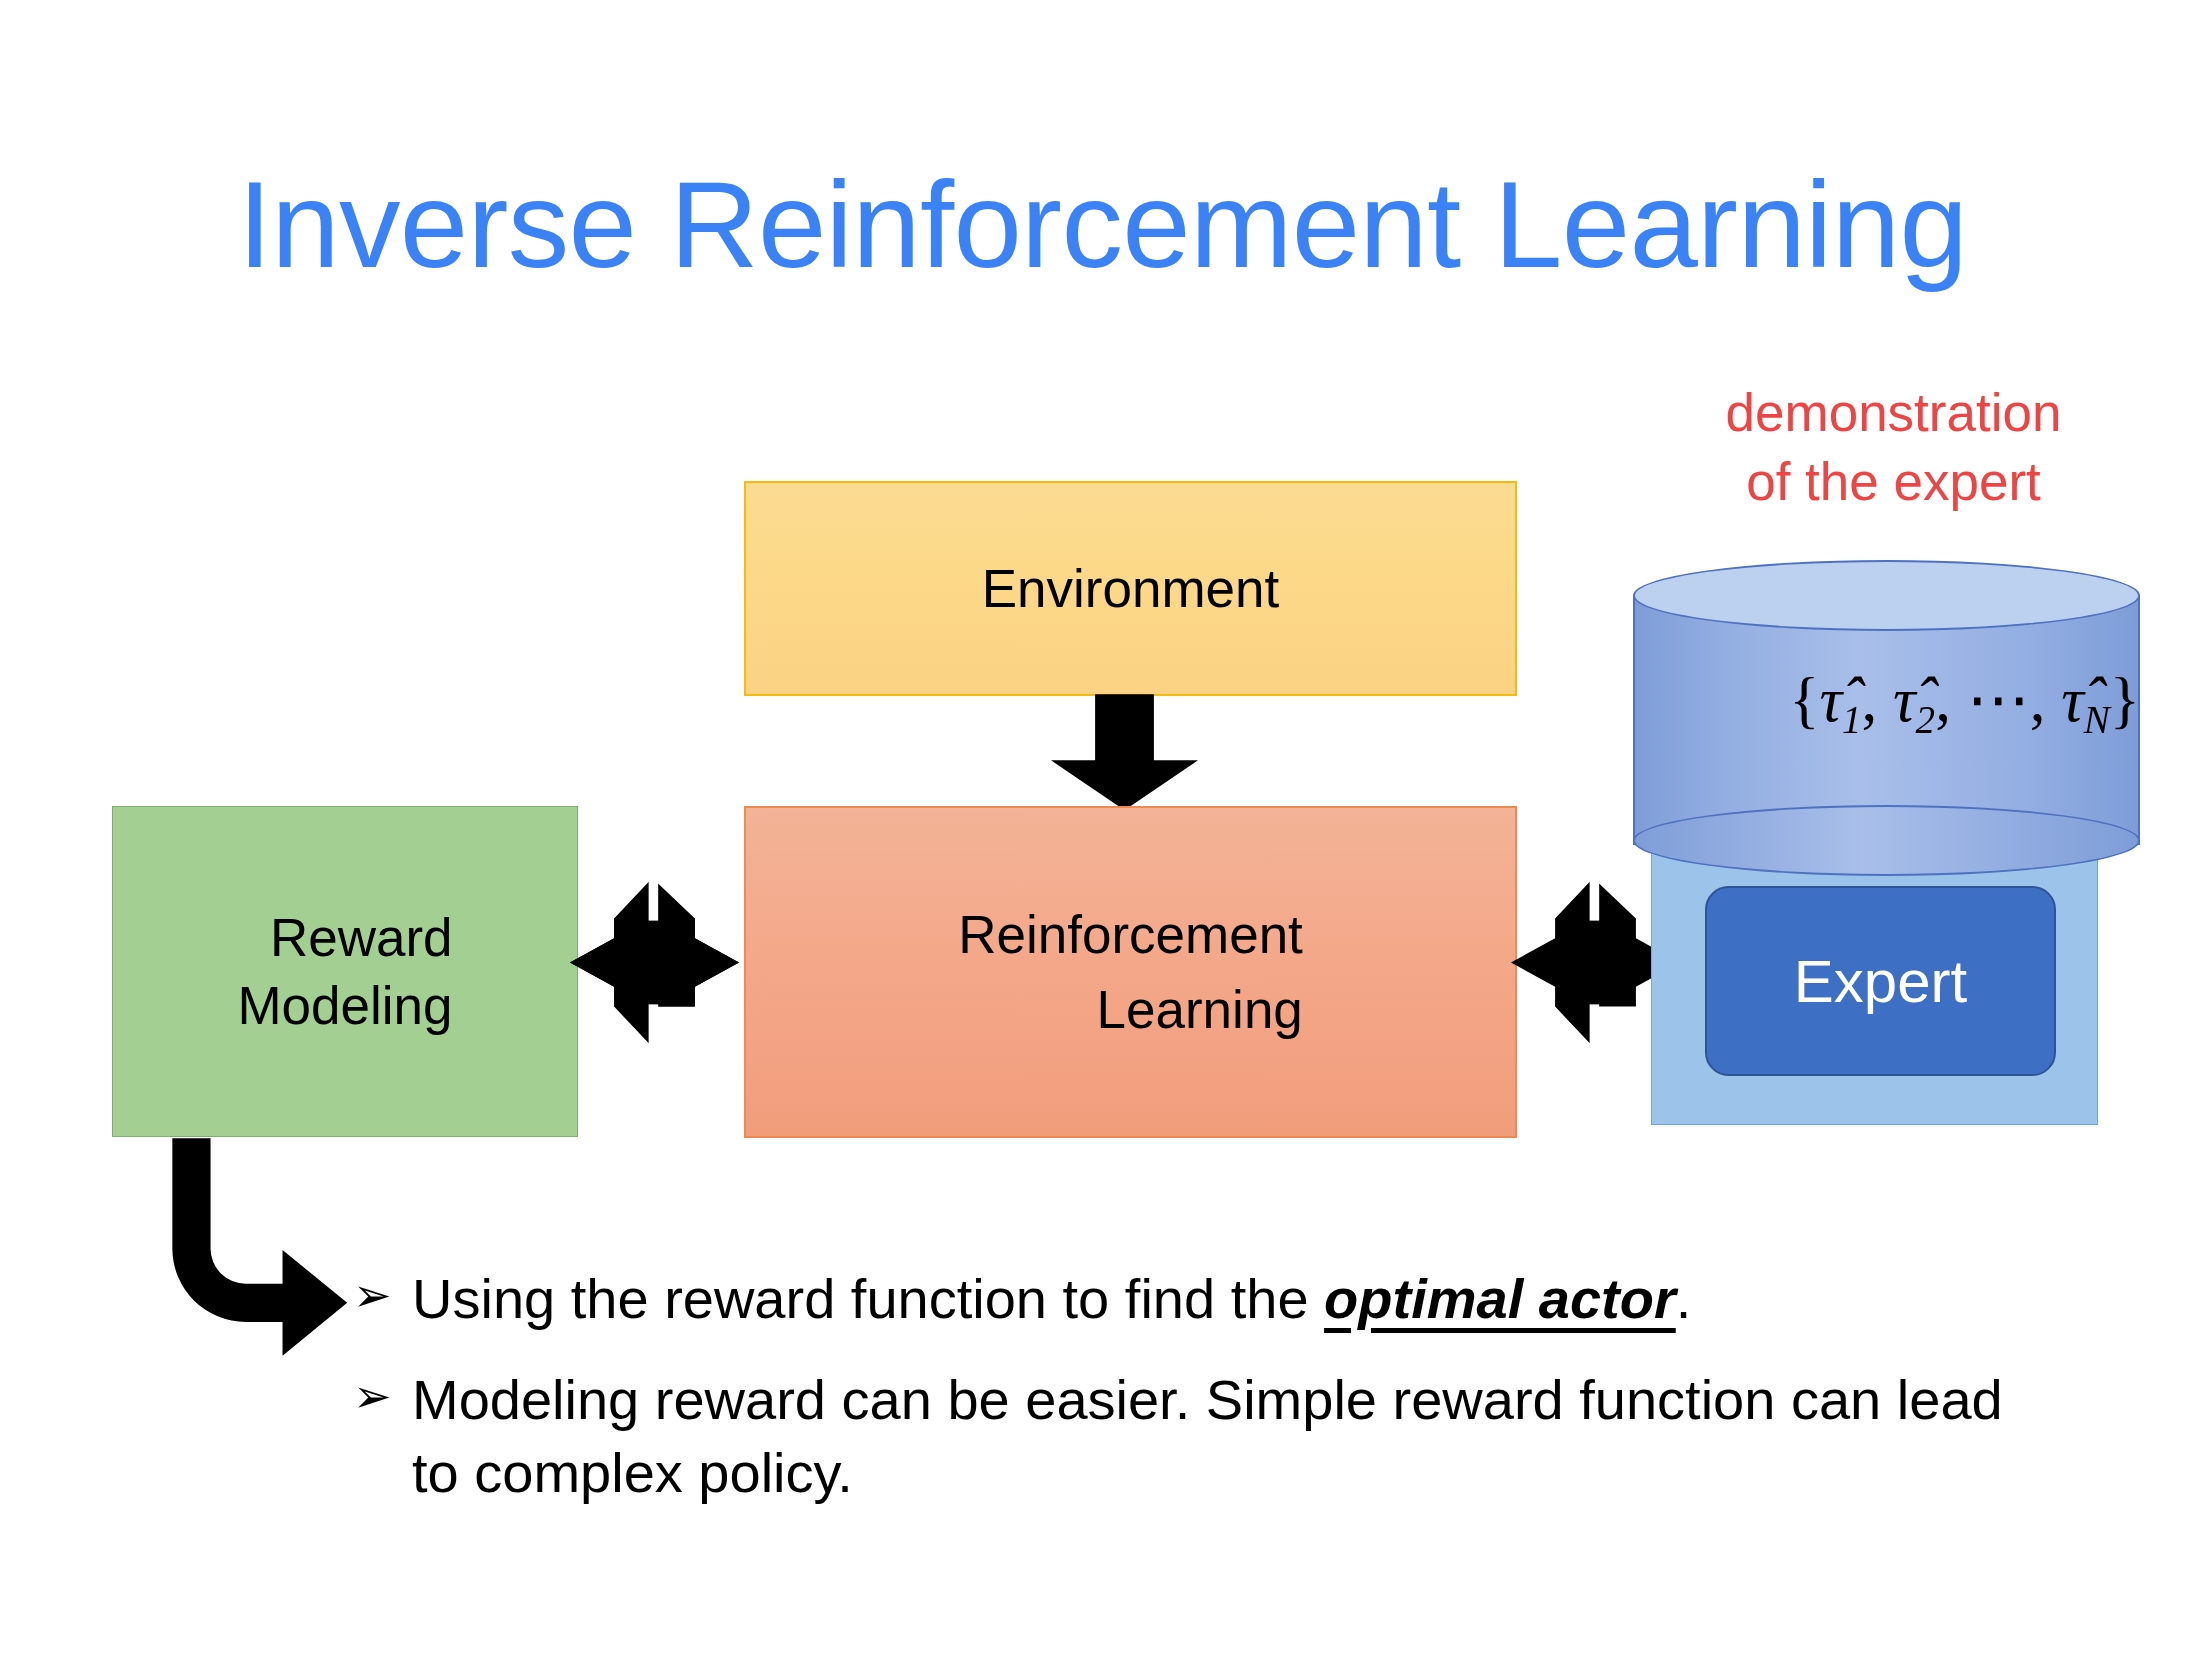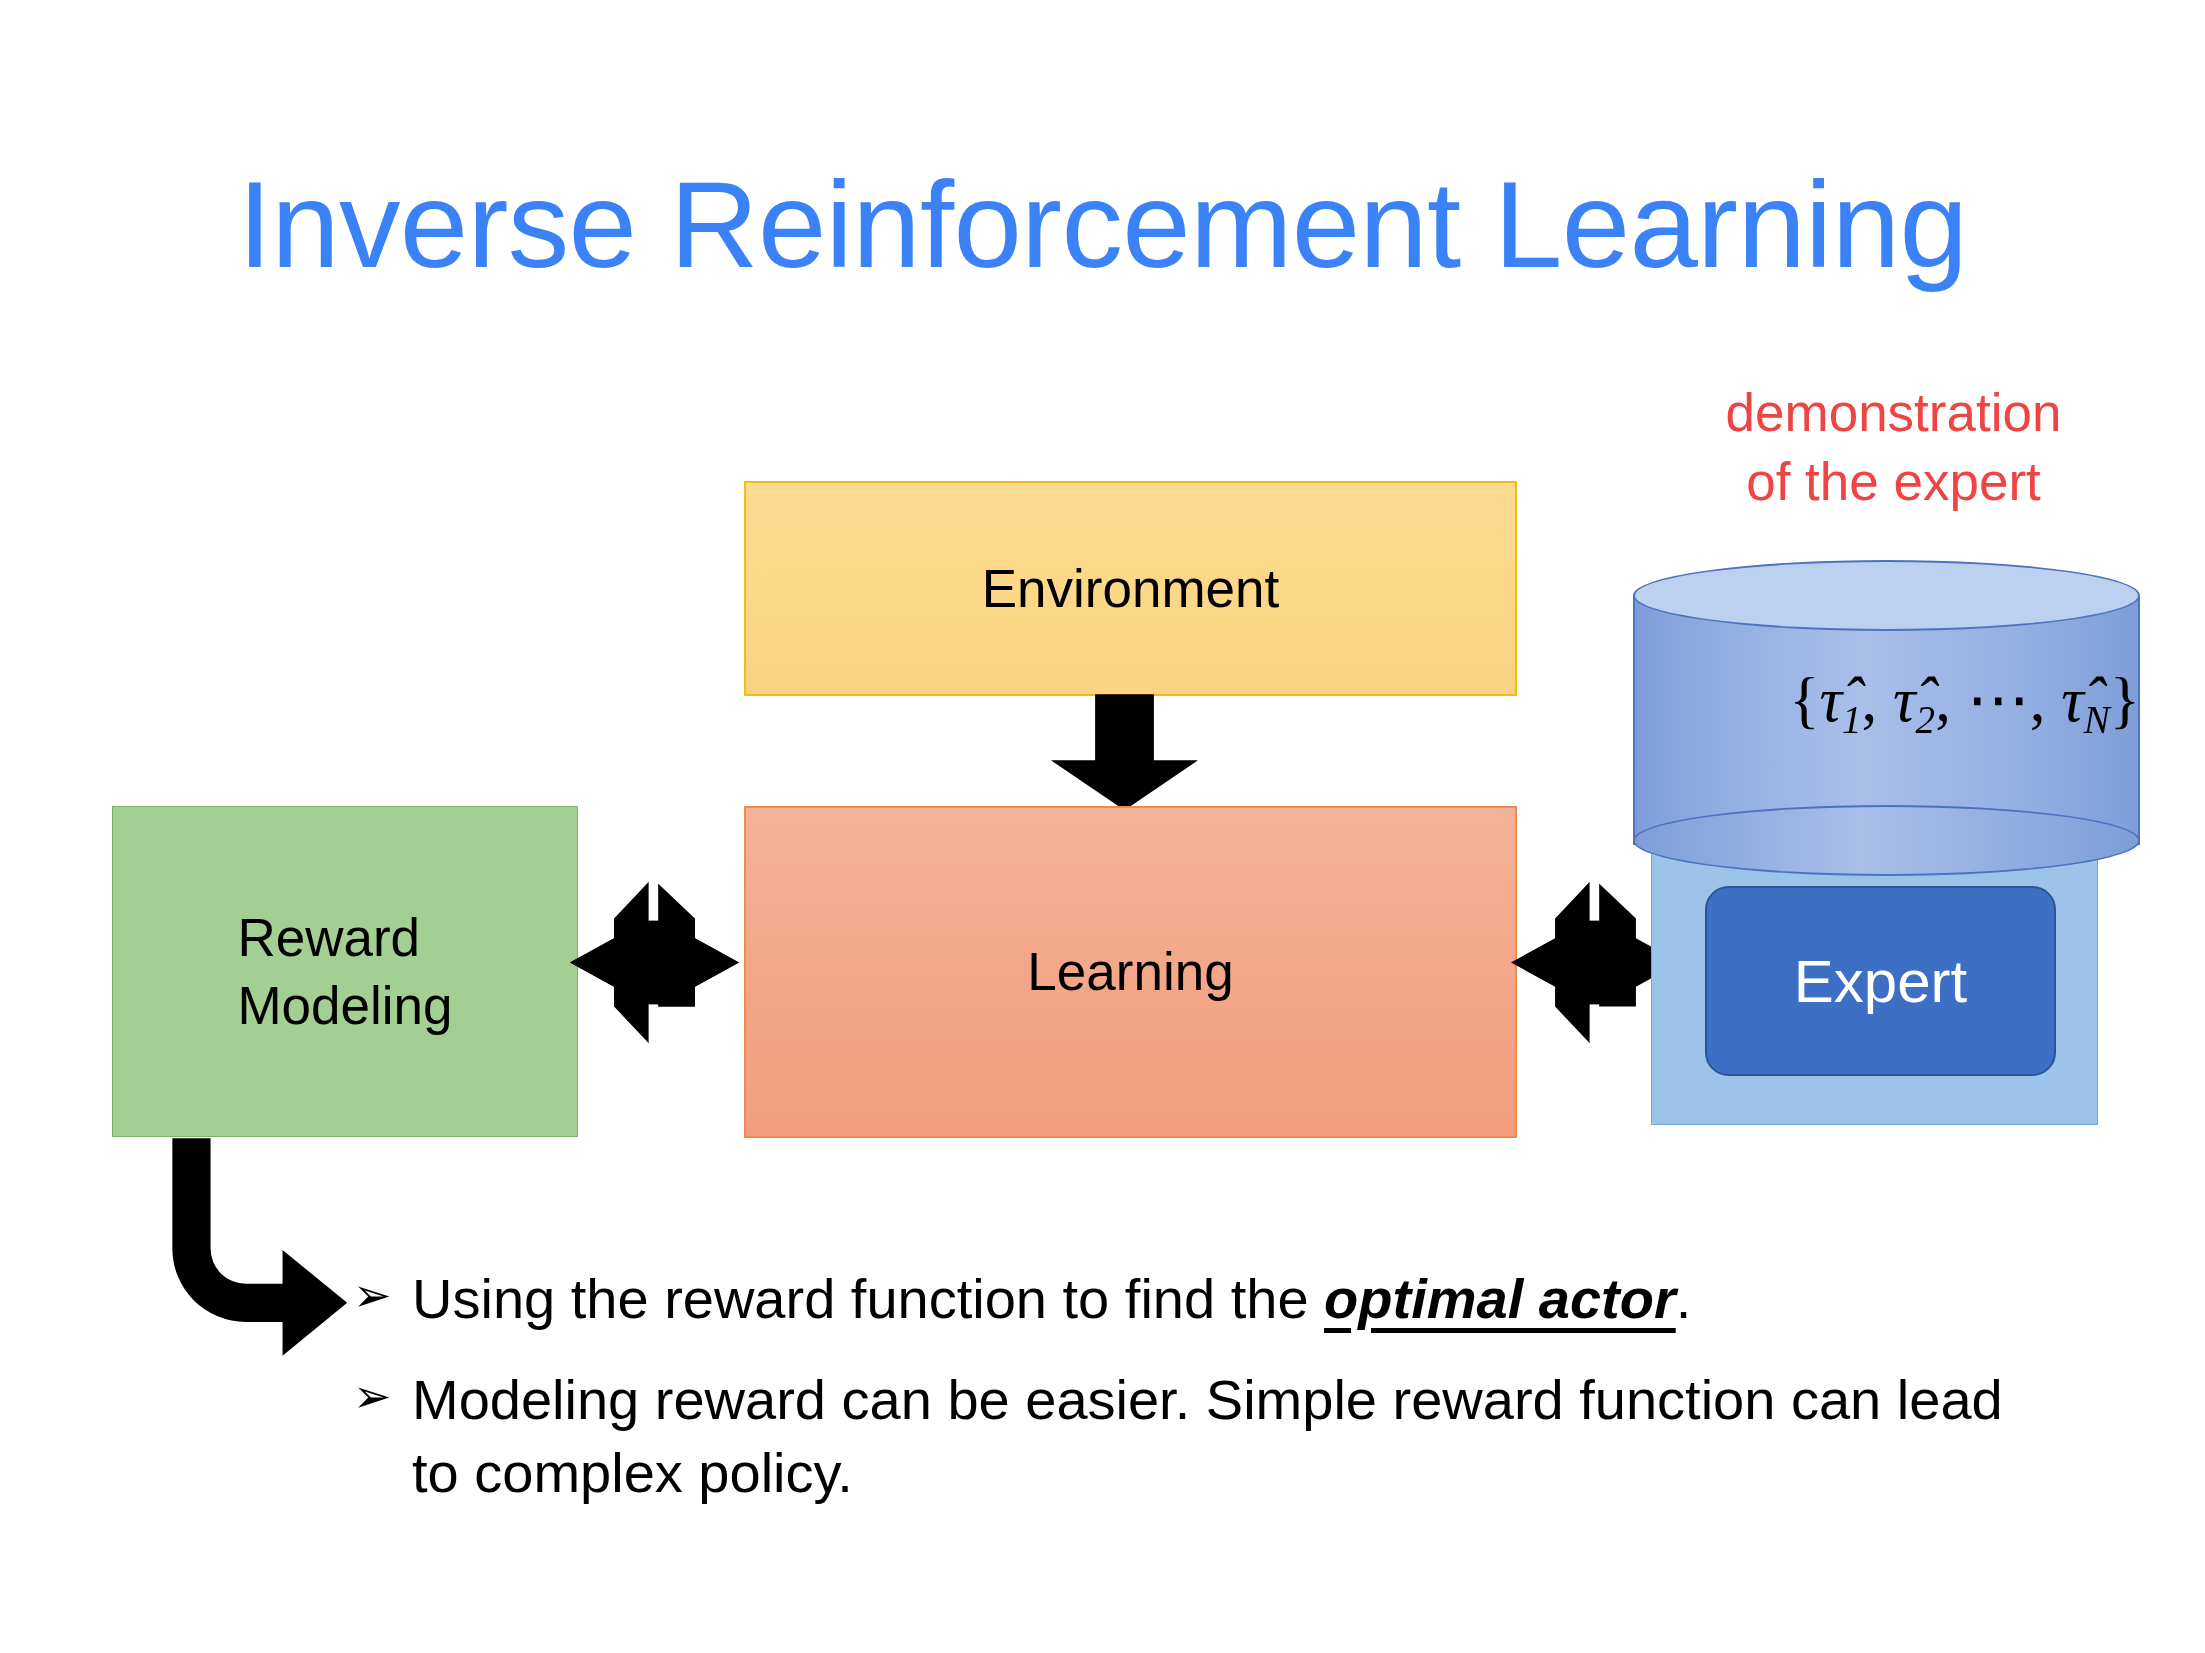--- a/index.html
+++ b/index.html
@@ -33,21 +33,21 @@
     white-space: nowrap;
   }
 
   
   .box {
     position: absolute;
     box-sizing: border-box;
     display: flex;
     align-items: center;
     justify-content: center;
-    text-align: left;
+    text-align: right;
     color: #000000;
   }
 
   #env-box {
     left: 744px;
     top: 481px;
     width: 773px;
     height: 215px;
     background: linear-gradient(180deg, #FBDB92 0%, #FCD989 40%, #FBD283 100%);
     border: 2.2px solid #F5BC10;
@@ -225,20 +225,21 @@
     <path d="M112,0 L112,55 L60,55 L60,82 L0,115 L60,148 L60,175 L112,175 L112,230
              L118,230 L118,175 L170,175 L170,148 L230,115 L170,82 L170,55 L118,55 L118,0 Z" fill="#000000"></path>
     <path d="M112,0 L60,55 L60,82 L0,115 L60,148 L60,175 L112,230 L112,175 L170,175
              L170,148 L230,115 L170,82 L170,55 L112,0 Z" fill="#000000"></path>
     <rect x="107" y="0" width="13" height="58" fill="#ffffff"></rect>
     <rect x="107" y="172" width="13" height="58" fill="#ffffff"></rect>
   </svg>
 
   <div class="box" id="rl-box">
     <div>
+      <div>Reinforcement</div>
       <div>Learning</div>
     </div>
   </div>
 
   <svg class="arrow-svg" id="arrow-rl-expert" style="left:1511px; top:878px;" width="169" height="169" viewBox="0 0 230 230">
     <path d="M112,0 L60,55 L60,82 L0,115 L60,148 L60,175 L112,230 L112,175 L170,175
              L170,148 L230,115 L170,82 L170,55 L112,0 Z" fill="#000000"></path>
     <rect x="107" y="0" width="13" height="58" fill="#ffffff"></rect>
     <rect x="107" y="172" width="13" height="58" fill="#ffffff"></rect>
   </svg>

